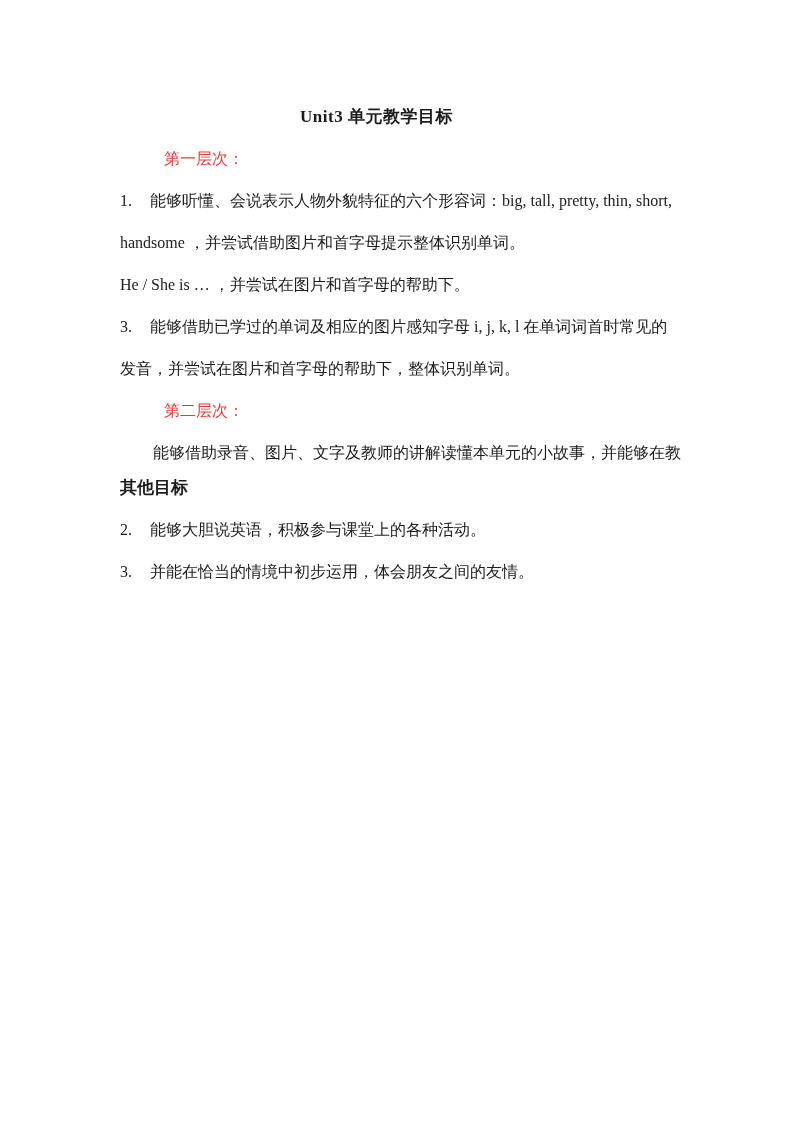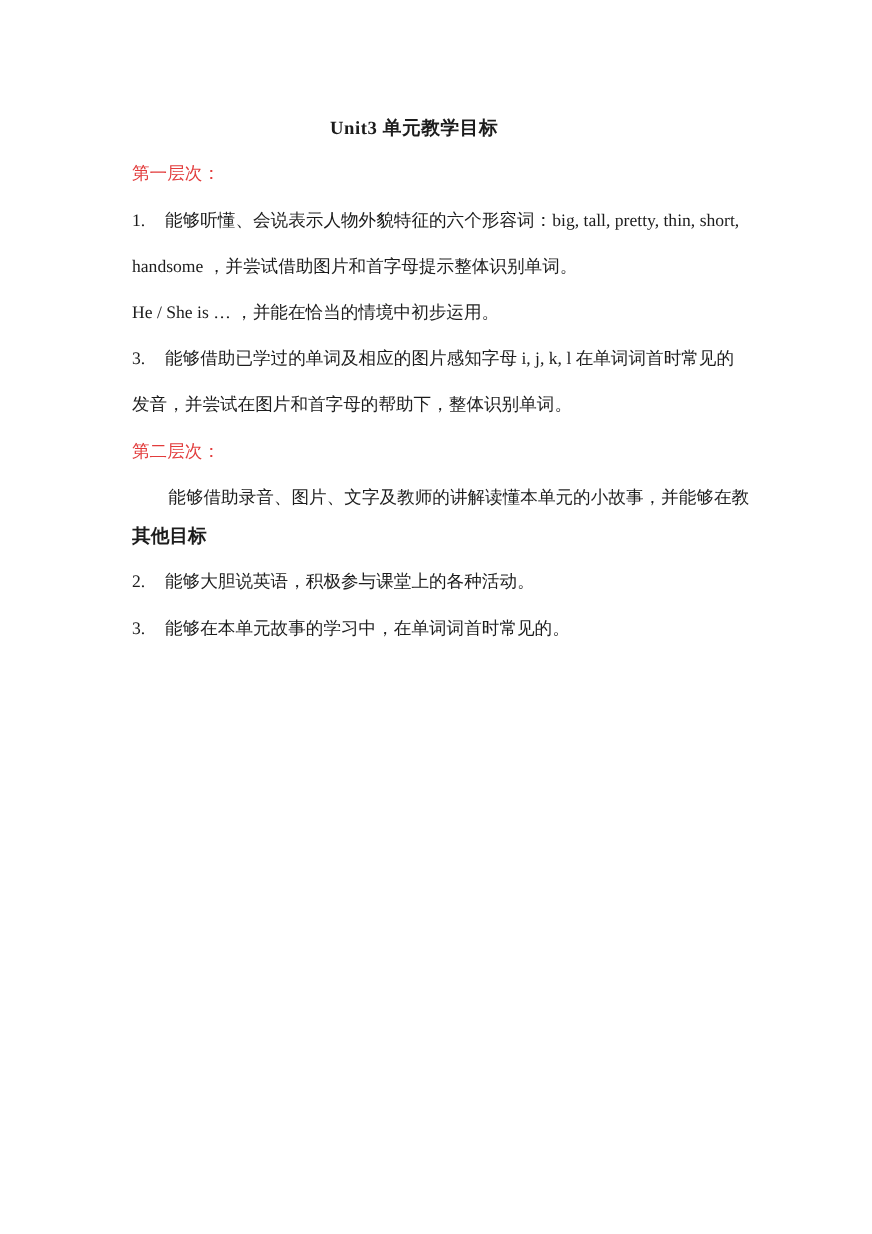--- a/index.html
+++ b/index.html
@@ -31,20 +31,21 @@
     font-size: 17px;
     letter-spacing: 0.5px;
   }
   .heading-line {
     font-weight: bold;
     font-size: 17px;
     font-family: "Liberation Sans", "DejaVu Sans", sans-serif;
   }
   .red {
     color: #e23c3c;
+    margin-left: 44px;
   }
   .num {
     display: inline-block;
     width: 30px;
     font-family: "Liberation Serif", "DejaVu Serif", serif;
   }
   .para-indent {
     text-indent: 33px;
   }
   .pull-up {
@@ -60,34 +61,34 @@
     <div class="line title-line">Unit3 单元教学目标</div>
 
 
     <div class="line red">第一层次：</div>
 
     <div class="line">
       <span class="num">1.</span><span>能够听懂、会说表示人物外貌特征的六个形容词：big, tall, pretty, thin, short,</span>
     </div>
     <div class="line">handsome ，并尝试借助图片和首字母提示整体识别单词。</div>
 
-    <div class="line">He / She is … ，并能在恰当的情境中初步运用。</div>
+    <div class="line">He / She is … ，并尝试在图片和首字母的帮助下。</div>
 
     <div class="line">
       <span class="num">3.</span><span>能够借助已学过的单词及相应的图片感知字母 i, j, k, l 在单词词首时常见的</span>
     </div>
     <div class="line">发音，并尝试在图片和首字母的帮助下，整体识别单词。</div>
 
     <div class="line red">第二层次：</div>
 
     <div class="line para-indent">能够借助录音、图片、文字及教师的讲解读懂本单元的小故事，并能够在教</div>
 
     <div class="line heading-line pull-up">其他目标</div>
 
     <div class="line">
       <span class="num">2.</span><span>能够大胆说英语，积极参与课堂上的各种活动。</span>
     </div>
     <div class="line">
-      <span class="num">3.</span><span>能够在本单元故事的学习中，在单词词首时常见的。</span>
+      <span class="num">3.</span><span>并能在恰当的情境中初步运用，体会朋友之间的友情。</span>
     </div>
 
   </div>
 </div>
 
 </body></html>

